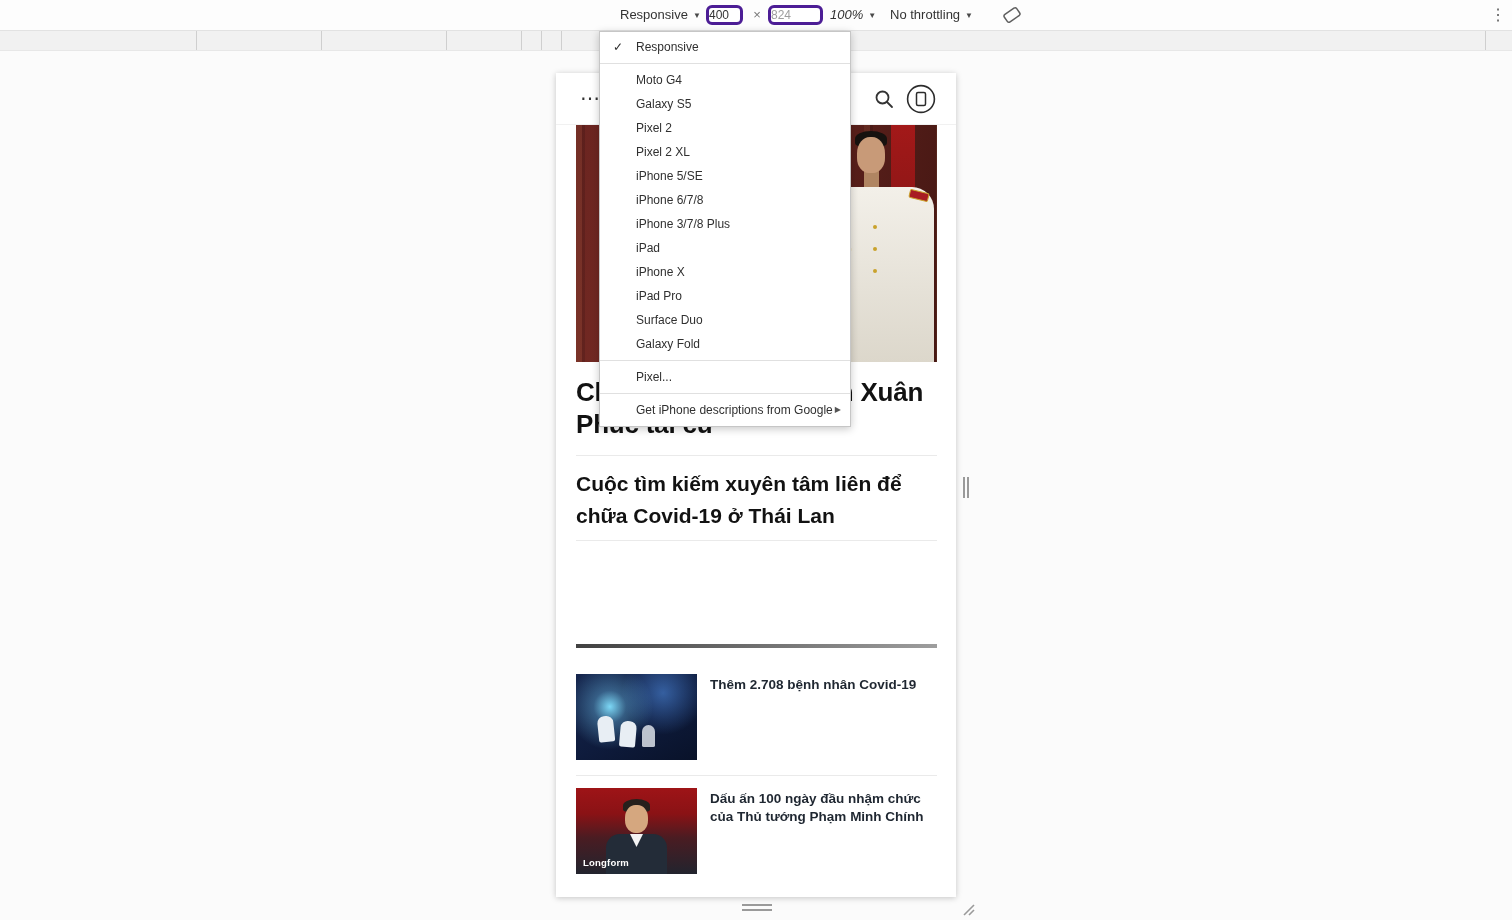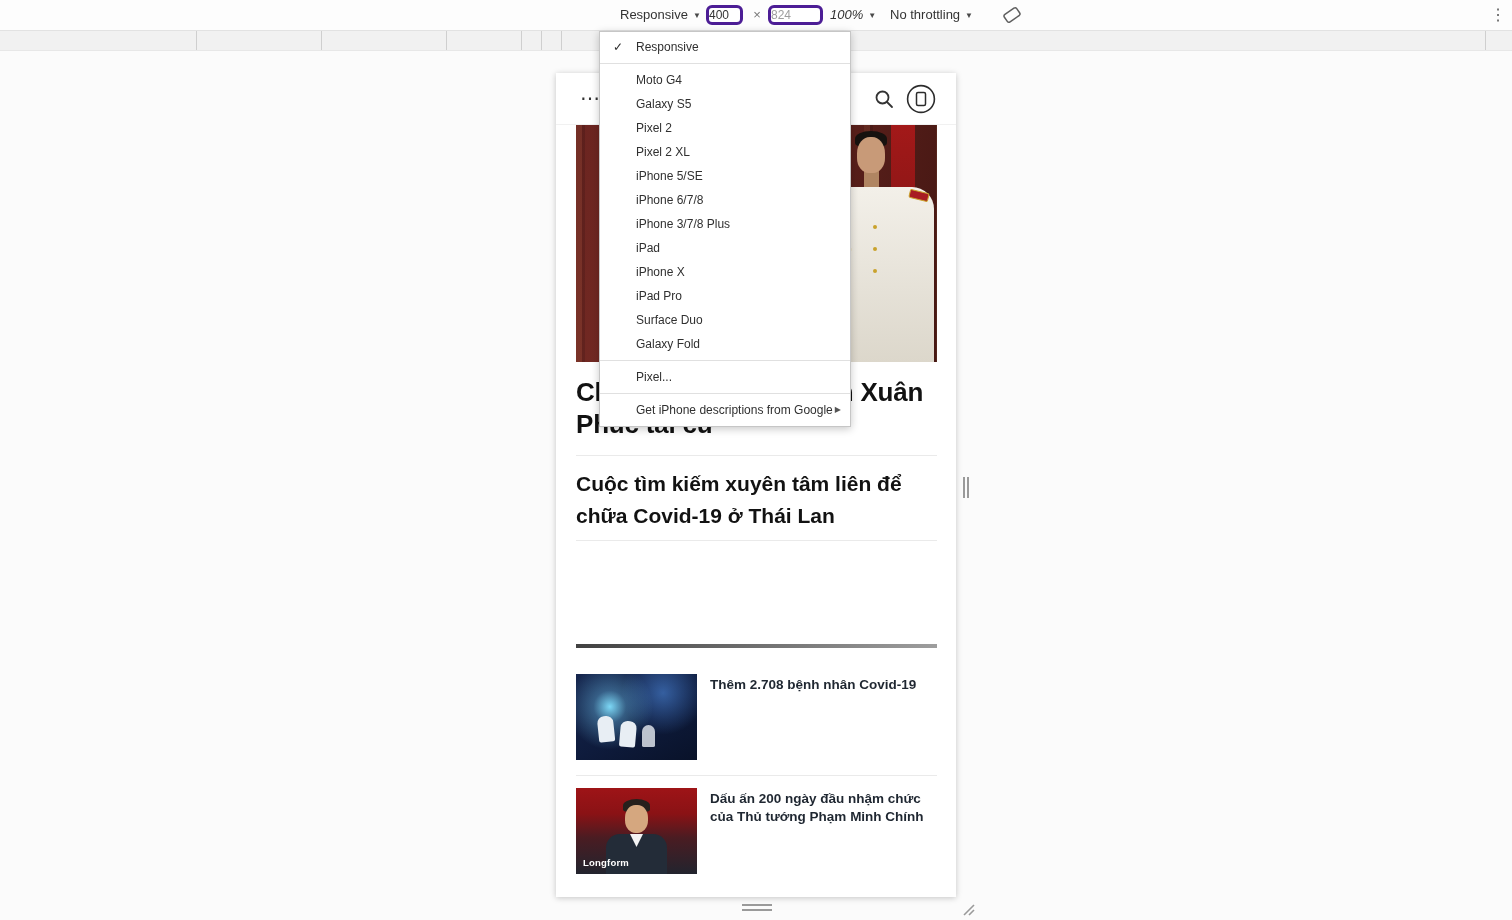--- a/index.html
+++ b/index.html
@@ -173,21 +173,21 @@
     <div class="hsep" style="top:702px;"></div>
 
     <div class="article art-2">
       <div class="thumb thumb-2">
         <div class="hair2"></div>
         <div class="head2"></div>
         <div class="suit"></div>
         <div class="shirt"></div>
         <span class="longform">Longform</span>
       </div>
-      <div class="art-title">Dấu ấn 200 ngày đầu nhậm chức của Thủ tướng Phạm Minh Chính</div>
+      <div class="art-title">Dấu ấn 100 ngày đầu nhậm chức của Thủ tướng Phạm Minh Chính</div>
     </div>
 
   </div>
 
   <div class="h-right"></div>
   <div class="h-bottom"></div>
   <div class="h-corner">
     <svg width="15" height="15" viewBox="0 0 15 15">
       <line x1="3" y1="13" x2="13" y2="3" stroke="#9a9a9a" stroke-width="1.6"></line>
       <line x1="8" y1="13" x2="13" y2="8" stroke="#9a9a9a" stroke-width="1.6"></line>

